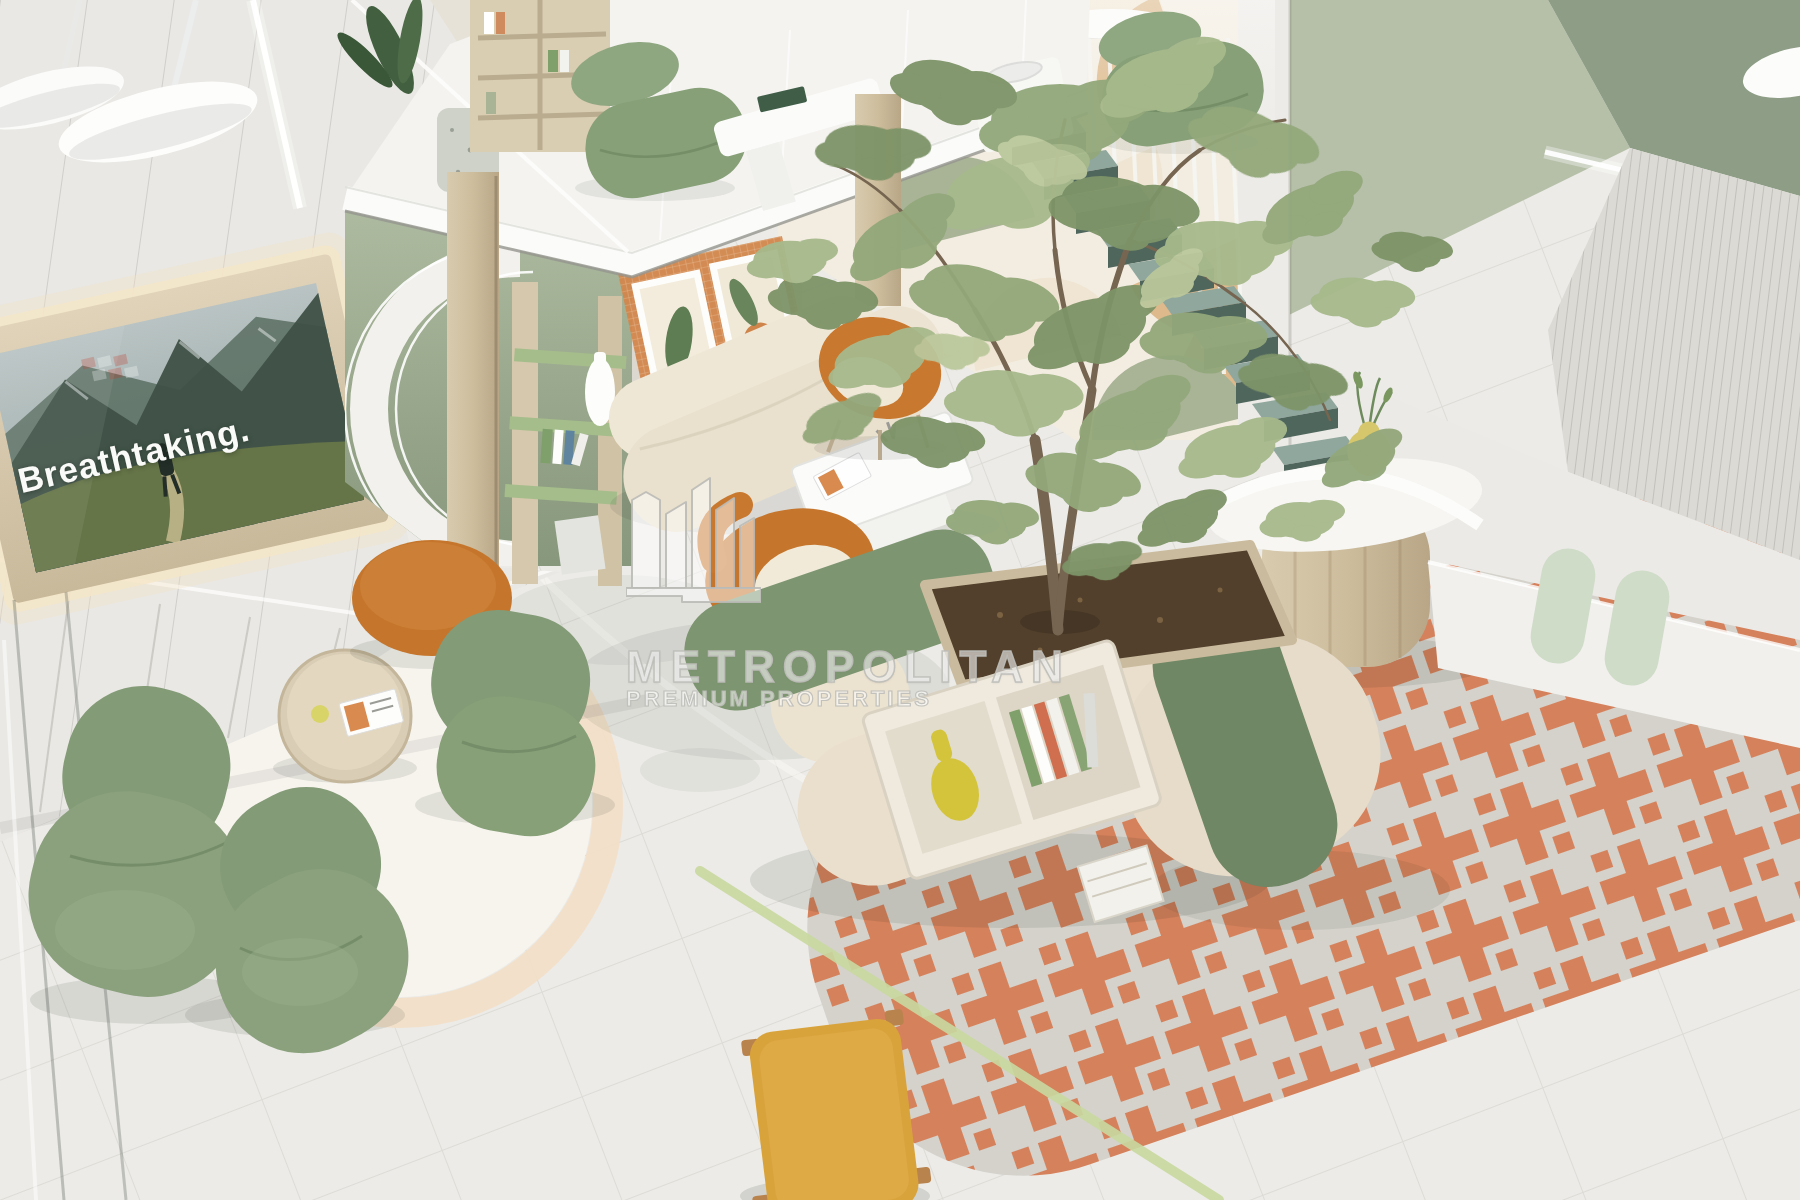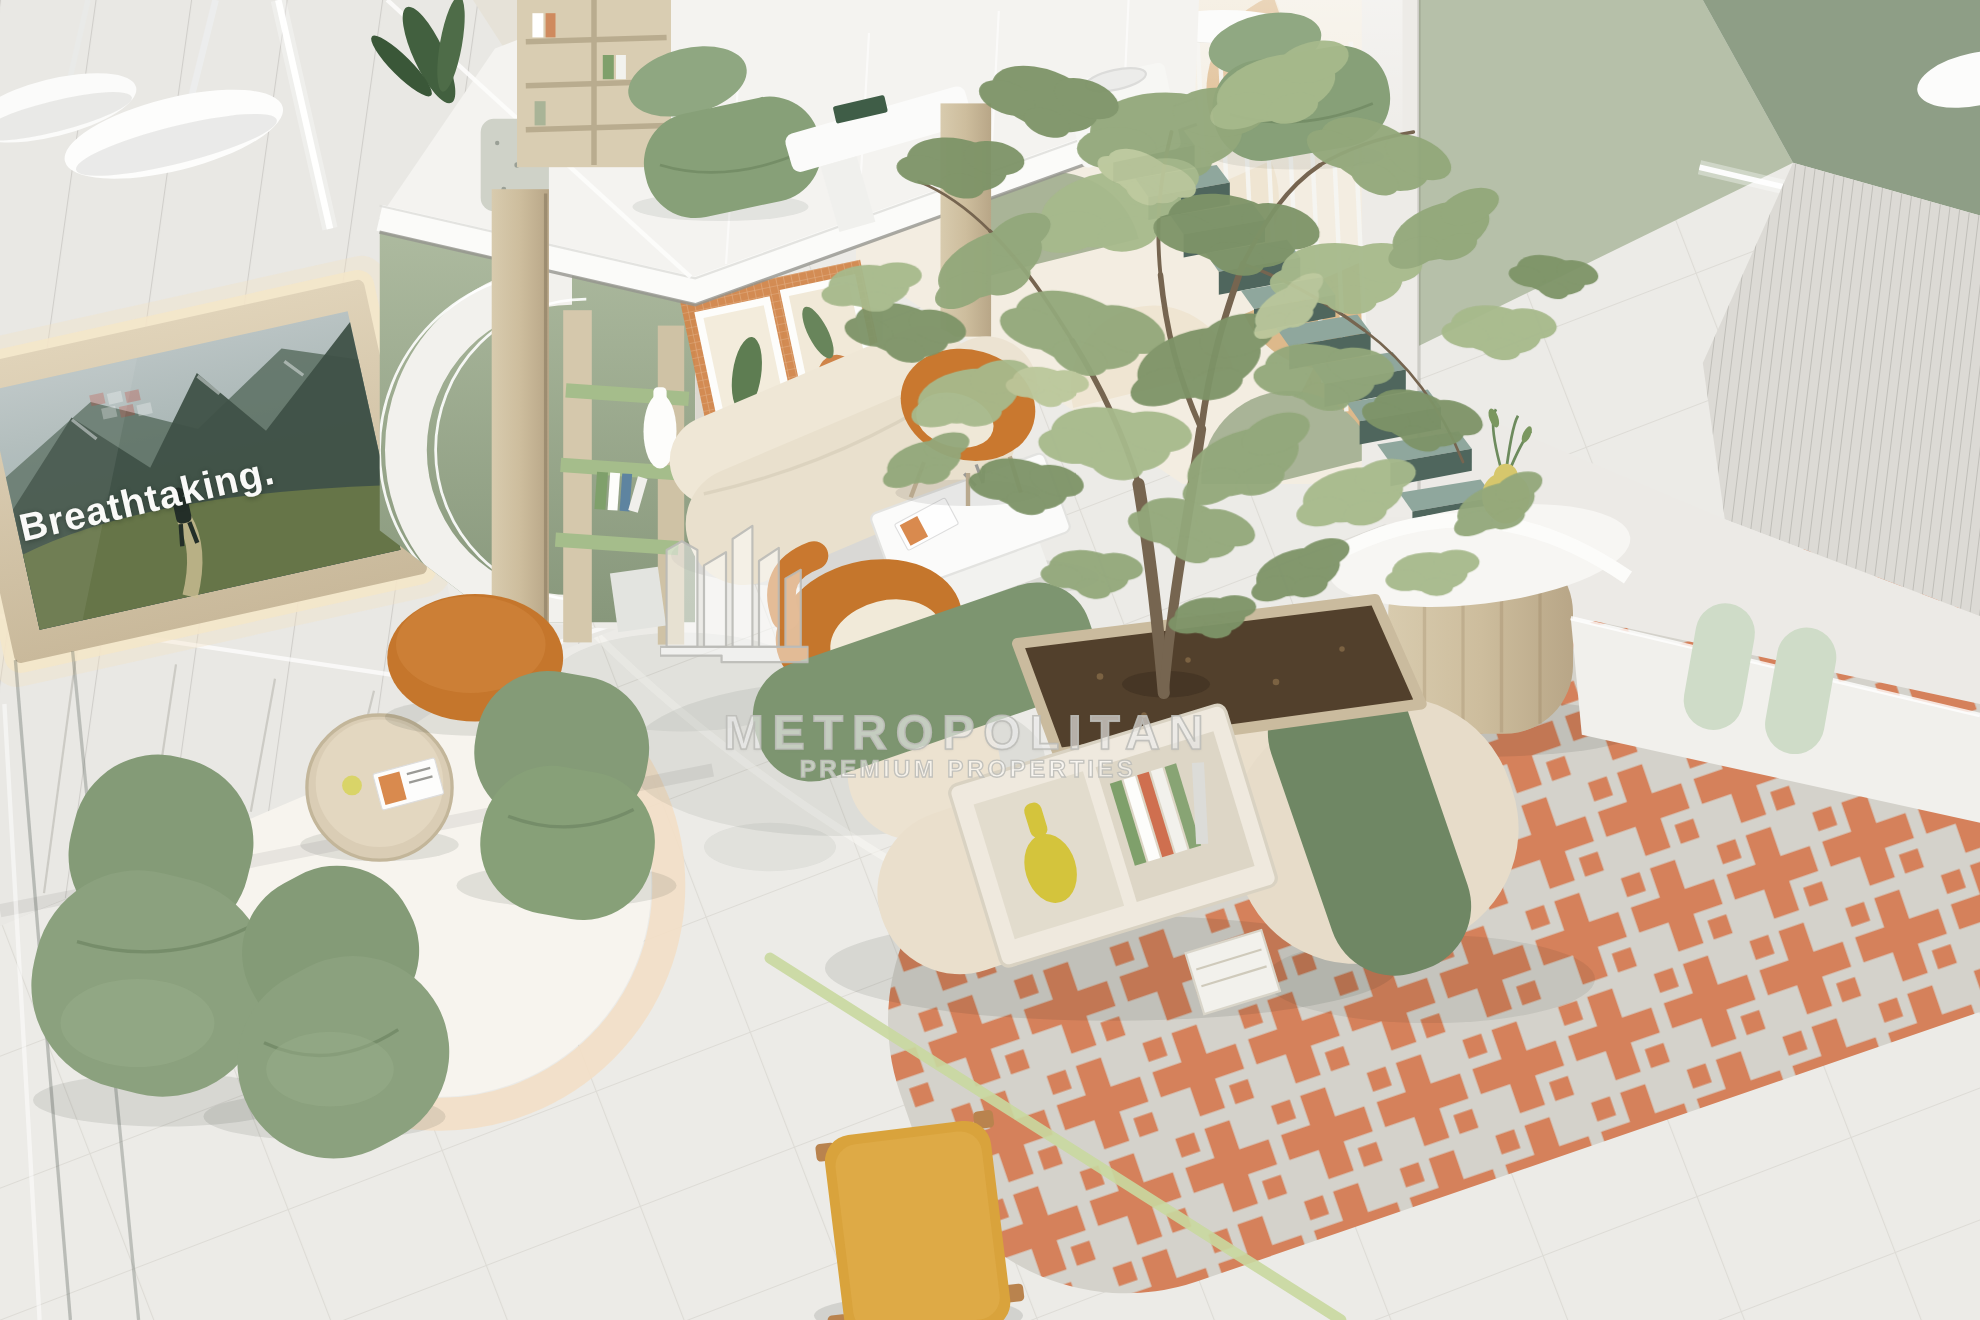--- a/index.html
+++ b/index.html
@@ -4,22 +4,22 @@
 <style>
   html,body{margin:0;padding:0;background:#888;}
   #stage{position:relative;width:1800px;height:1200px;overflow:hidden;
          font-family:"Liberation Sans",sans-serif;background:#ecebe7;}
   #stage svg{position:absolute;left:0;top:0;}
   .g1{color:#7e9468}.g2{color:#93a87b}.g3{color:#a7b98c}.g4{color:#bac79b}
   #tv-caption{position:absolute;left:14px;top:462px;width:300px;
     transform:rotate(-13deg);transform-origin:left top;
     font-size:35px;font-weight:bold;color:#fafaf8;letter-spacing:1px;
     text-shadow:0 1px 5px rgba(20,30,25,.45);pointer-events:none;}
-  #watermark{position:absolute;left:600px;top:470px;width:560px;height:260px;
-    text-align:center;pointer-events:none;}
+  #watermark{position:absolute;left:626px;top:470px;width:560px;height:260px;
+    pointer-events:none;}
   #wm-logo{position:absolute;left:213px;top:10px;}
   .wm-brand{position:absolute;left:0;top:172px;width:560px;
     font-size:44px;font-weight:bold;letter-spacing:8px;
     color:rgba(255,255,255,.55);-webkit-text-stroke:1.5px rgba(188,188,184,.9);
     text-shadow:0 1px 2px rgba(130,130,128,.25);}
   .wm-tagline{position:absolute;left:0;top:216px;width:560px;
     font-size:22px;font-weight:bold;letter-spacing:3px;
     color:rgba(255,255,255,.55);-webkit-text-stroke:1.2px rgba(188,188,184,.9);}
 </style>
 </head>

